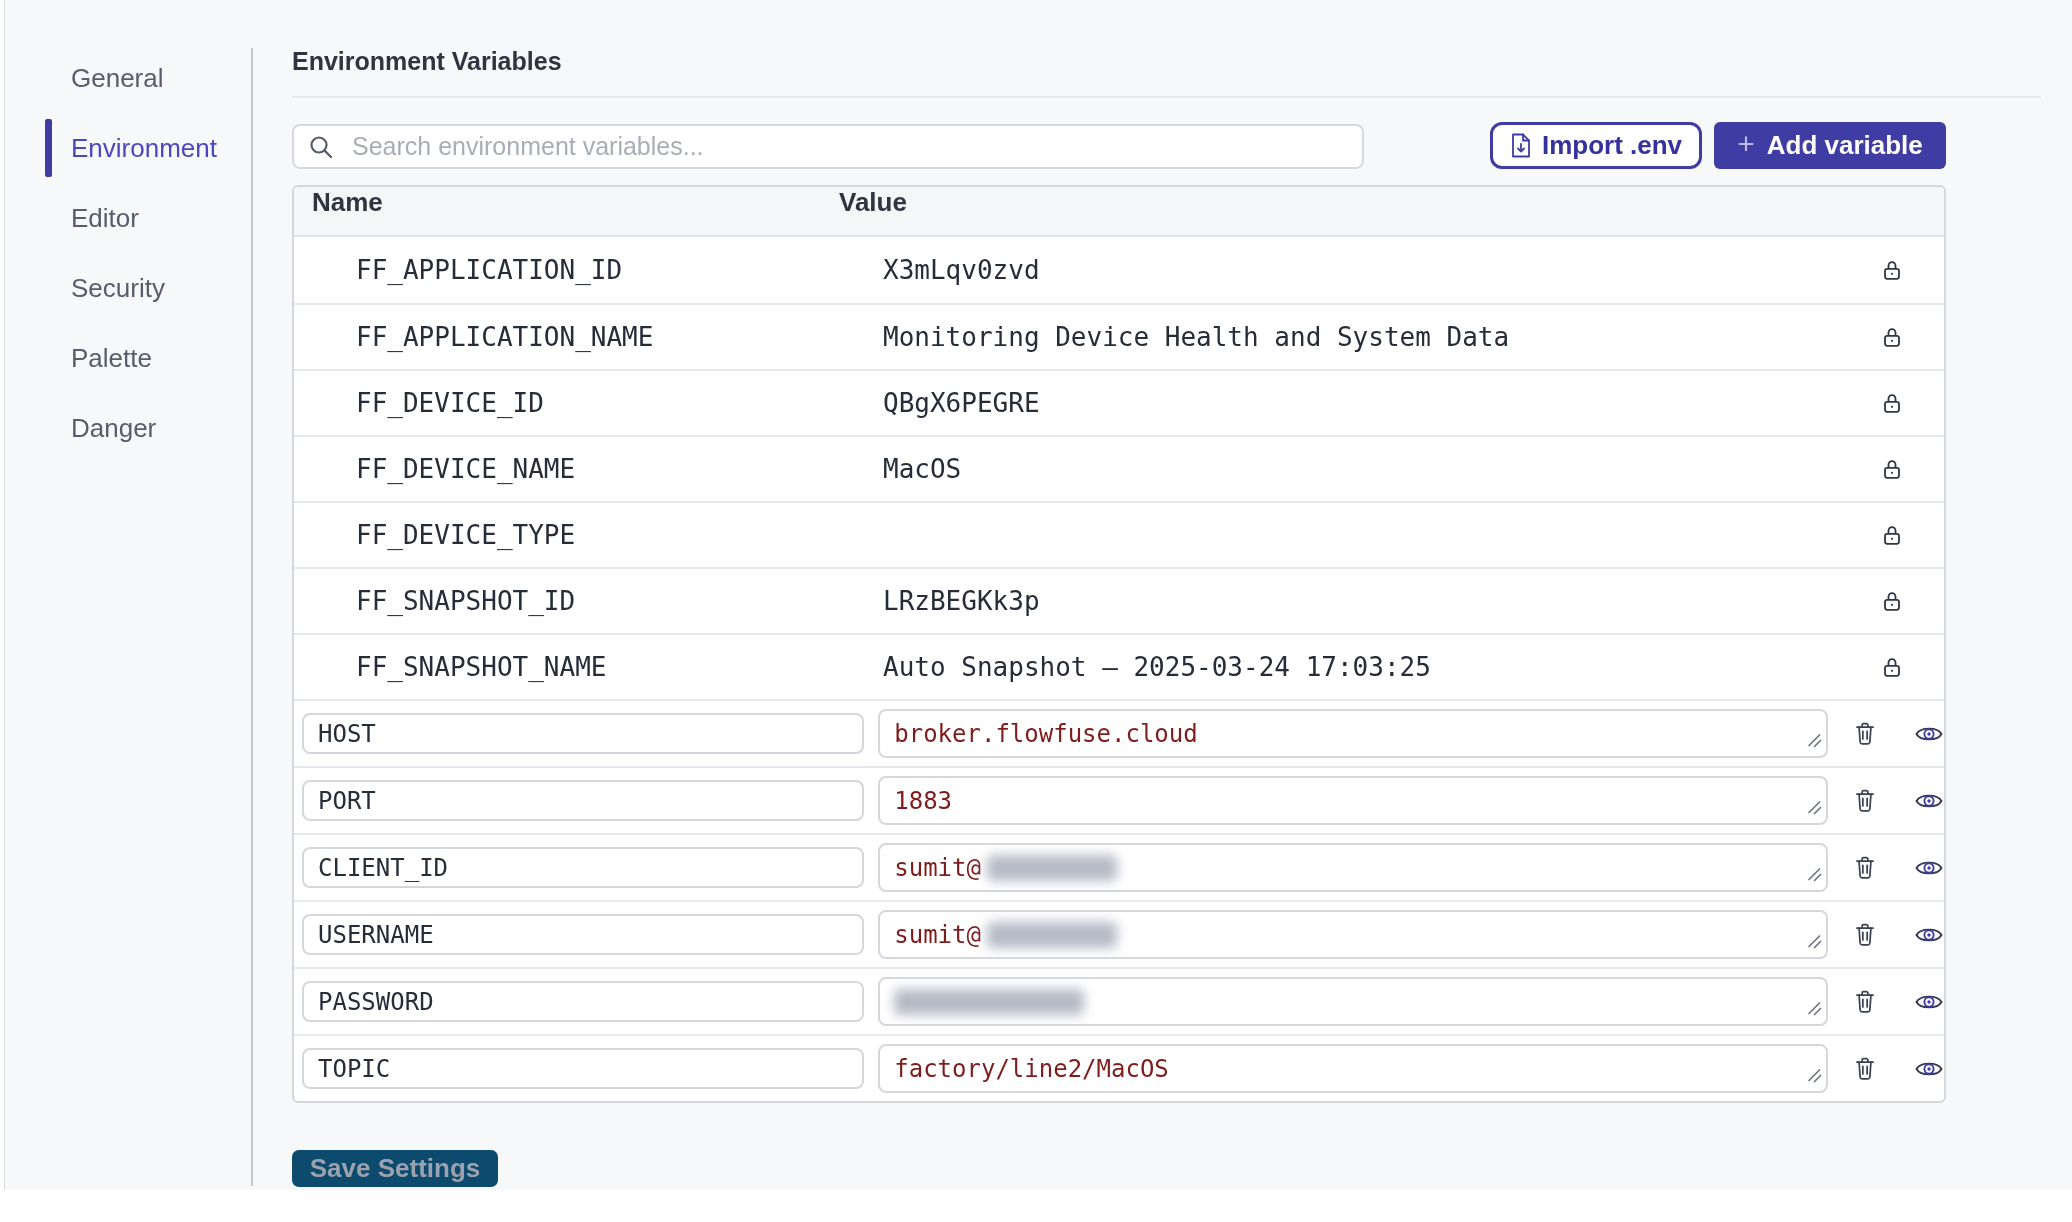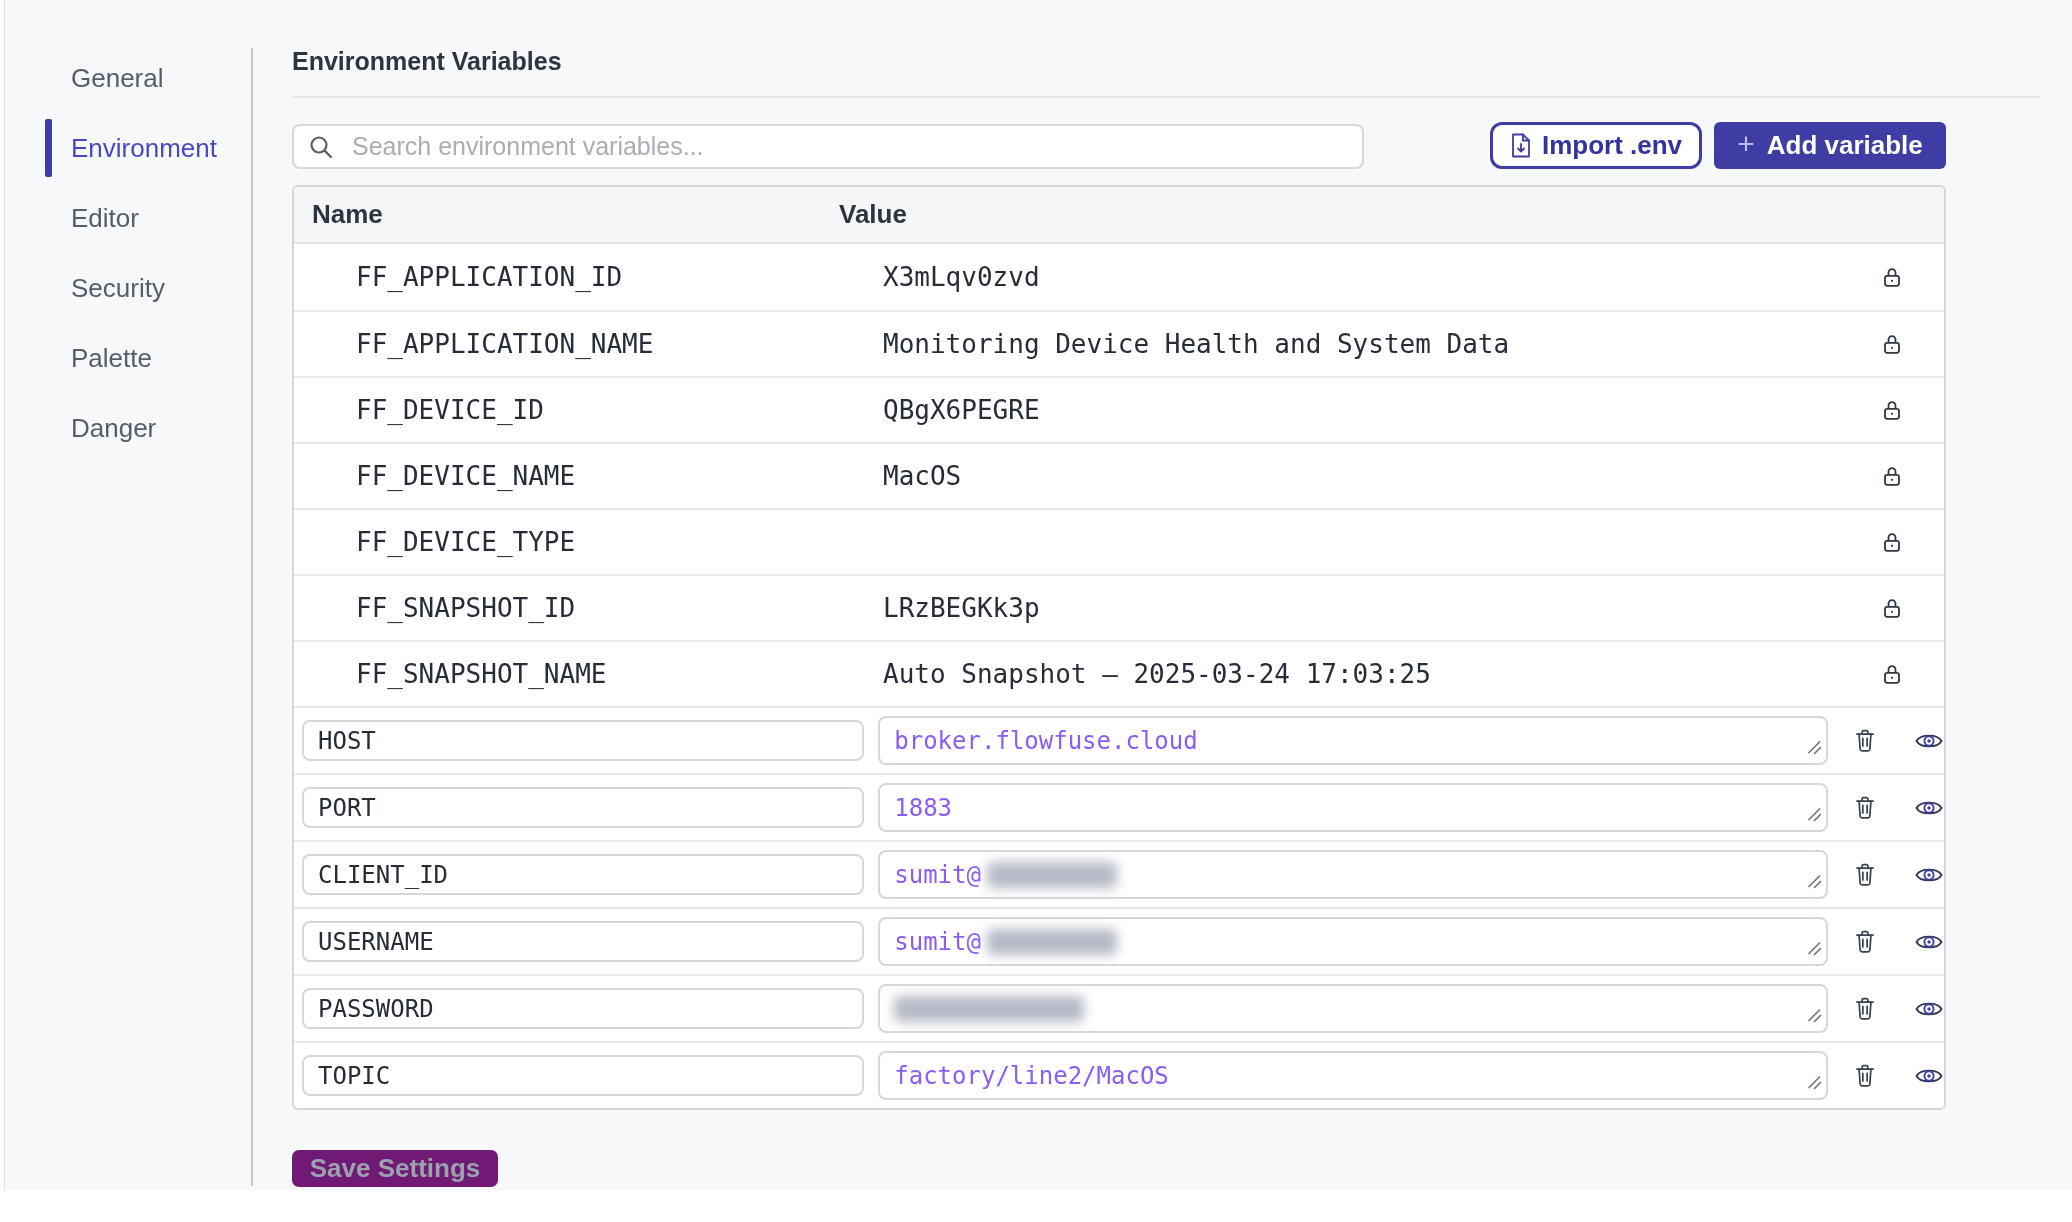--- a/index.html
+++ b/index.html
@@ -32,48 +32,48 @@
                 border:3px solid #3f3ca3; border-radius:12px; display:flex; align-items:center; justify-content:center;
                 gap:10px; font-size:26px; font-weight:700; color:#35319e; cursor:pointer; font-family:inherit; }
   .btn-add { position:absolute; left:1422px; top:122px; width:232px; height:47px; background:#3f3ca3; border:none;
              border-radius:6px; display:flex; align-items:center; justify-content:center; gap:12px;
              font-size:26px; font-weight:700; color:#ffffff; cursor:pointer; font-family:inherit; }
   .btn-add .plus { font-weight:400; font-size:30px; color:#bdbbe7; line-height:1; margin-top:-3px; }
 
   
   .env-table { position:absolute; left:0; top:185px; width:1654px; background:#ffffff;
                border:2px solid #d5d7dd; border-radius:6px; overflow:hidden; }
-  .thead { display:flex; height:57px; background:#f5f6f8; align-items:center;
+  .thead { display:flex; height:50px; background:#f5f6f8; 
            border-bottom:2px solid #e3e5ea; }
   .th { font-size:26px; font-weight:700; color:#2f3540; }
   .th-name { width:545px; padding-left:18px; }
   .row { display:flex; align-items:center; border-top:2px solid #e7e8ec;padding-left:44px; }
   .row:first-of-type { border-top:none; }
   .row.ro { height:66px; }
   .cell-name { width:545px; padding-left:18px; font-size:26px; color:#262c38; }
   .cell-val  { flex:1; font-size:26px; color:#262c38; }
   .cell-lock { width:104px; display:flex; justify-content:center; align-items:center; }
 
   .row.ed { height:67px; padding-left:8px; }
   .name-input { width:578px; height:41px; border:2px solid #d5d7dd; border-radius:8px; background:#fff;
                 font-size:24px; color:#262c38; padding:0 14px; outline:none; }
   .val-box { position:relative; margin-left:14px; width:977px; height:49px; border:2px solid #d5d7dd;
              border-radius:8px; background:#fff; display:flex; align-items:center; padding:0 14px;
-             font-size:24px; color:#8b5cf6; overflow:hidden; }
+             font-size:24px; color:#7f1d1d; overflow:hidden; }
   .resize-handle { position:absolute; right:4px; bottom:2px; }
   .blur-chip { display:inline-block; height:26px; border-radius:5px; background:#b6bac6;
                filter:blur(6px); margin-left:6px; vertical-align:middle; }
   .blur-suffix { width:130px; }
   .blur-full { width:190px; margin-left:0; }
   .icon-btn { background:none; border:none; cursor:pointer; padding:0; display:flex; align-items:center; }
   .btn-trash { margin-left:24px; }
   .btn-eye { margin-left:36px; }
 
   
-  .btn-save { position:absolute; left:0; top:1150px; width:206px; height:37px; background:#701a75;
+  .btn-save { position:absolute; left:0; top:1150px; width:206px; height:37px; background:#0c4a6e;
               border:none; border-radius:7px; font-size:26px; font-weight:700; color:#9ba1ad;
               font-family:inherit; cursor:default; }
 </style>
 </head>
 <body>
 
 <div class="page">
 
   <nav class="sidebar" id="sidebar">
       <div class="side-item">

